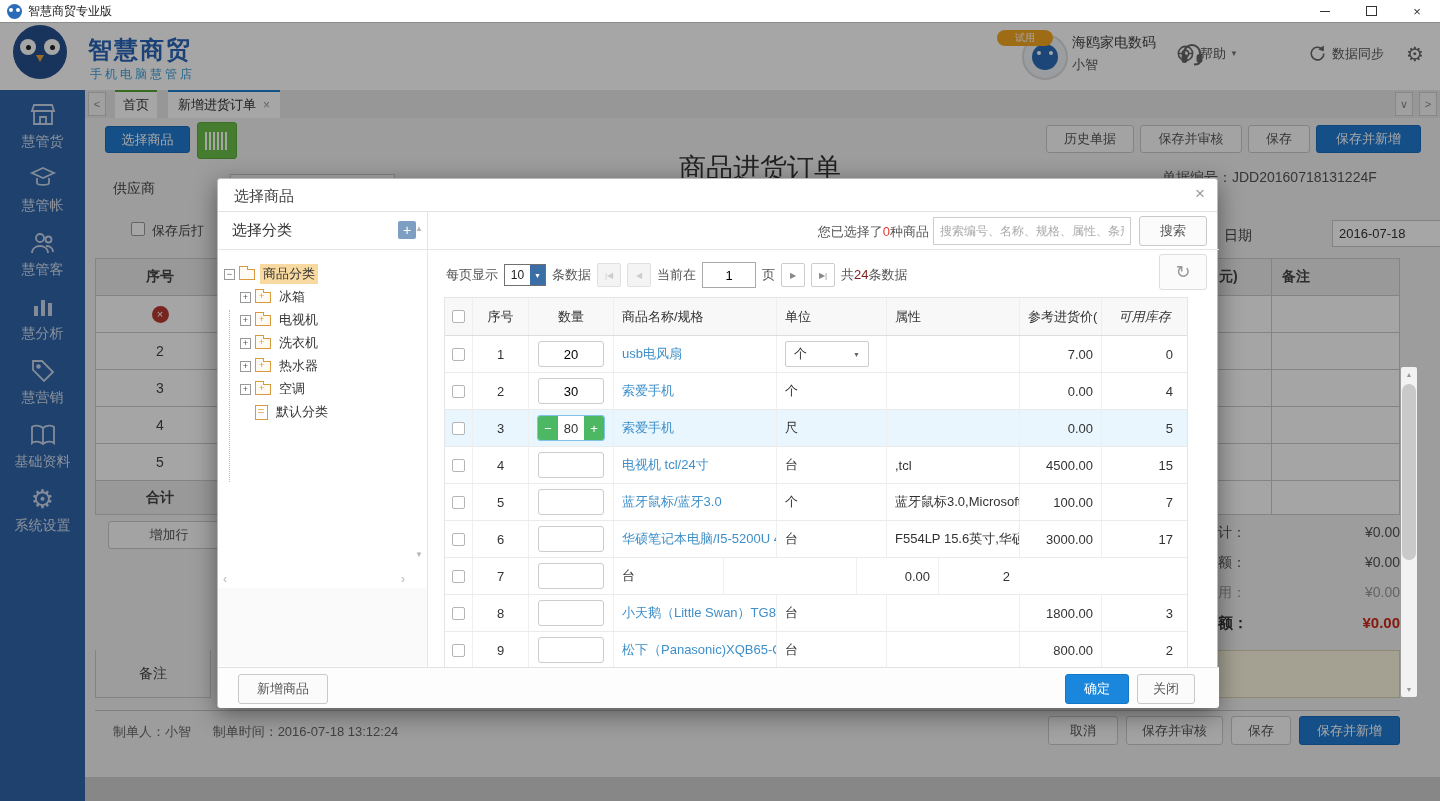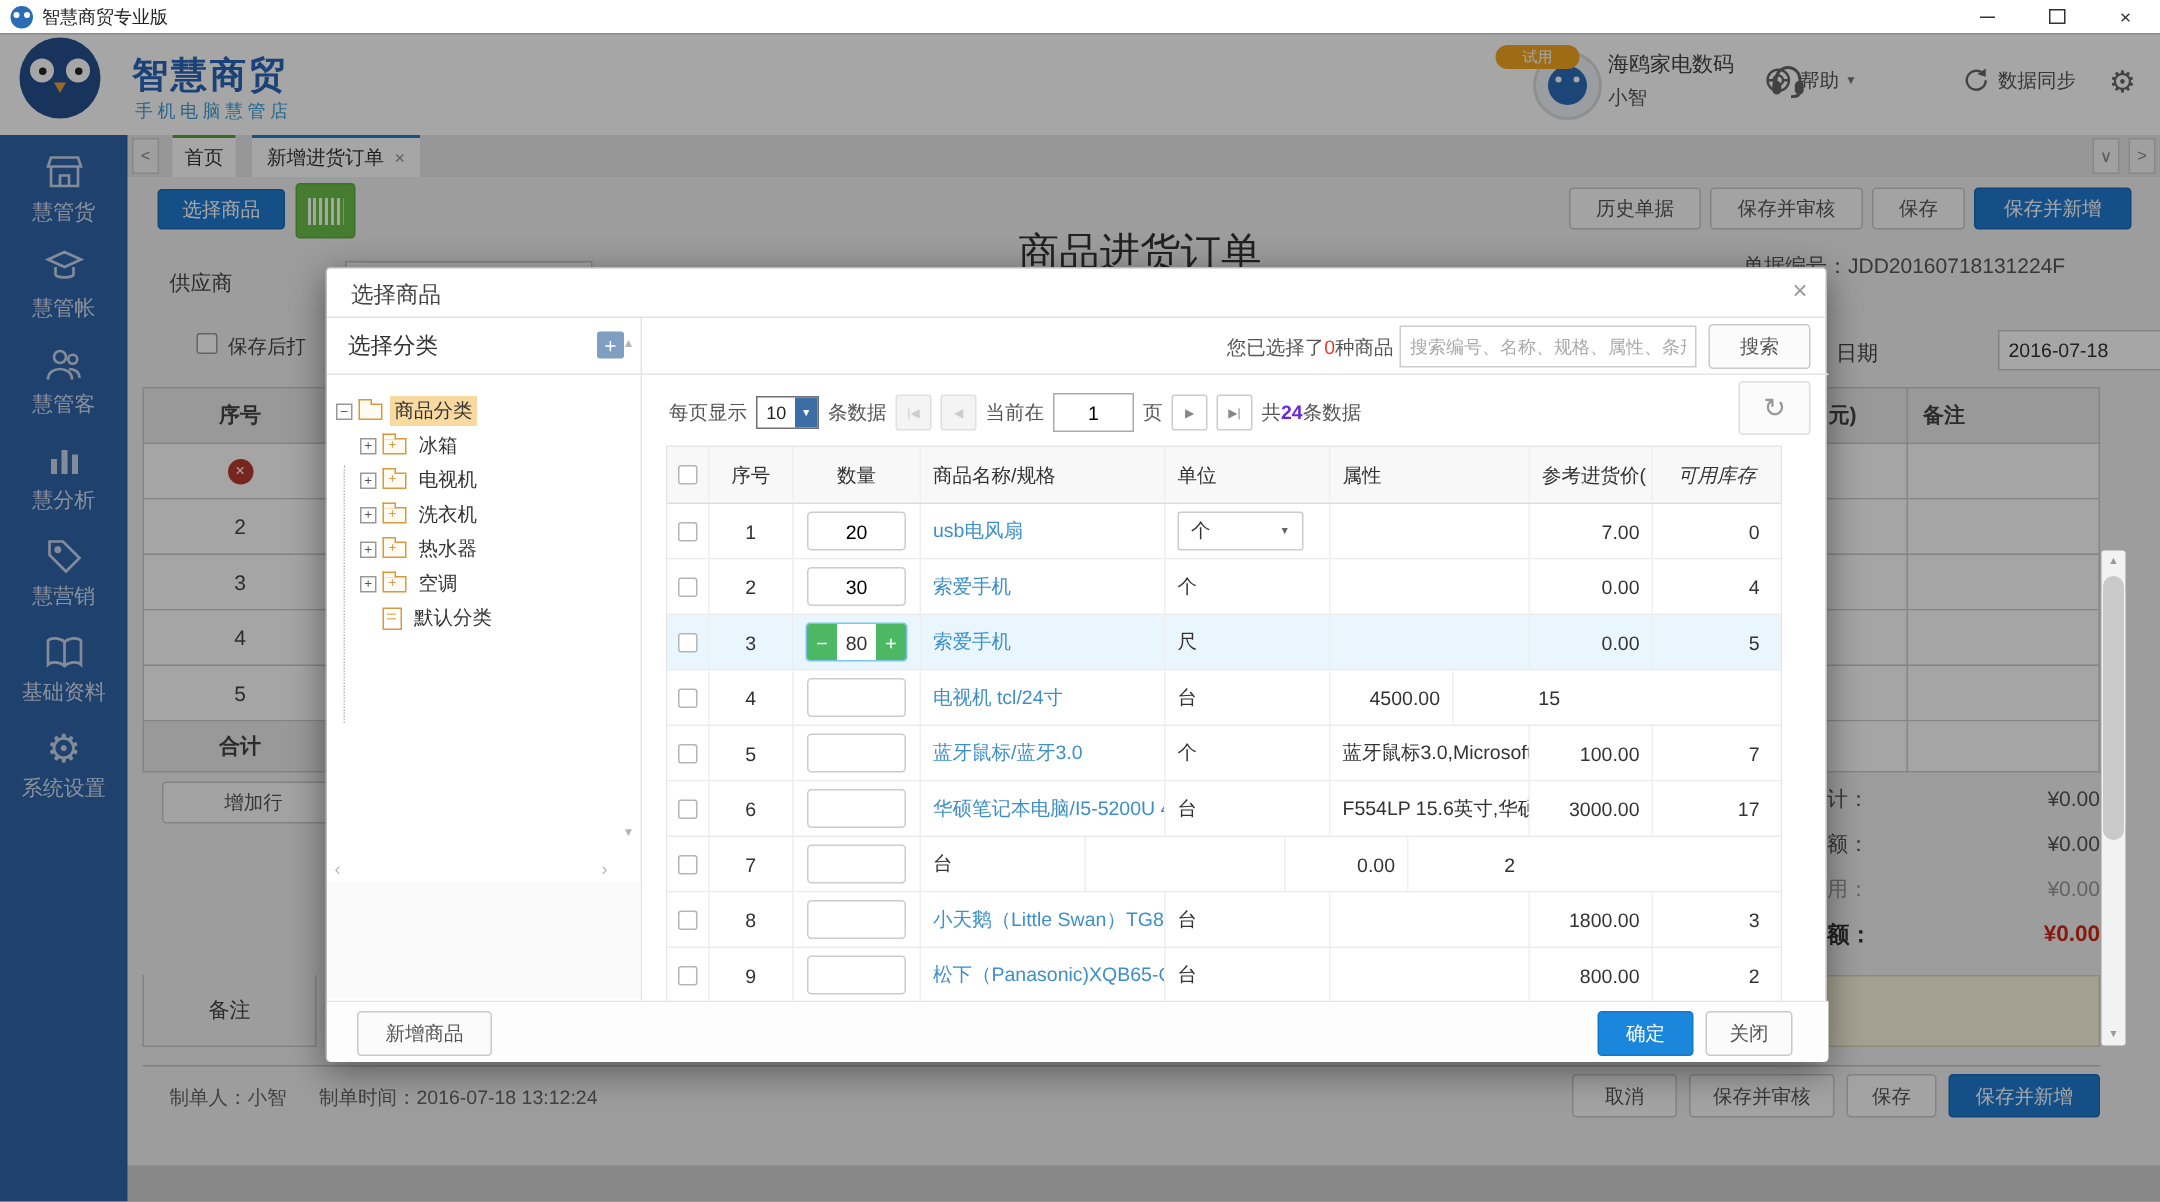--- a/index.html
+++ b/index.html
@@ -98,21 +98,21 @@
   .m-search::placeholder{color:#aaa;}
   .m-search-btn{position:absolute;right:12px;top:4px;width:68px;height:30px;}
   .pag{position:absolute;left:18px;top:49px;height:28px;display:flex;align-items:center;font-size:13px;color:#555;}
   .pag>*{margin-right:6px;}
   .pag-sel{width:42px;height:22px;border:1px solid #707070;display:flex;align-items:center;box-sizing:border-box;cursor:pointer;background:#fff;}
   .pag-sel .v{flex:1;text-align:center;font-size:12px;color:#222;}
   .pag-sel .a{width:15px;height:20px;background:#3b6ea5;color:#fff;font-size:7px;display:flex;align-items:center;justify-content:center;}
   .pag-btn{width:24px;height:24px;border:1px solid #ccc;background:#fff;border-radius:2px;display:flex;align-items:center;justify-content:center;font-size:8px;color:#888;cursor:pointer;box-sizing:border-box;}
   .pag-btn.dis{background:#f4f4f4;color:#ccc;border-color:#e0e0e0;}
   .pag-input{width:54px;height:26px;border:1px solid #aaa;box-sizing:border-box;text-align:center;font-size:13px;}
-  .blue-num{color:#6d28d9;font-weight:bold;}
+  .blue-num{color:#7f1d1d;}
   .refresh-btn{position:absolute;right:12px;top:42px;width:48px;height:36px;border:1px solid #ddd;background:#fbfbfb;border-radius:3px;display:flex;align-items:center;justify-content:center;color:#999;font-size:18px;cursor:pointer;box-sizing:border-box;}
   
   .mtable{position:absolute;left:16px;top:85px;width:744px;border:1px solid #e5e5e5;box-sizing:border-box;}
   .mrow{display:flex;height:36px;border-bottom:1px solid #ebebeb;background:#fff;}
   .mrow.head{height:37px;background:#f8f8f8;border-bottom:1px solid #ddd;}
   .mrow.hl{background:#e9f6fe;}
   .mcell{box-sizing:border-box;border-right:1px solid #efefef;display:flex;align-items:center;font-size:13px;color:#333;overflow:hidden;white-space:nowrap;padding:0 8px;}
   .mcell:last-child{border-right:none;}
   .c-cb{width:28px;justify-content:center;padding:0;}
   .c-seq{width:56px;justify-content:center;}
@@ -559,20 +559,21 @@
               <span class="mcb"></span>
             </span>
           <span class="mcell c-seq">4</span>
           <span class="mcell c-qty">
               <input class="qty-input" value="" style="">
             </span>
           <span class="mcell c-name">
               <span class="name-link">电视机 tcl/24寸</span>
             </span>
           <span class="mcell c-unit">台</span>
+          <span class="mcell c-attr">,tcl</span>
           <span class="mcell c-price">4500.00</span>
           <span class="mcell c-stock">15</span>
         </div>
 
         <div class="mrow">
           <span class="mcell c-cb">
               <span class="mcb"></span>
             </span>
           <span class="mcell c-seq">5</span>
           <span class="mcell c-qty">

